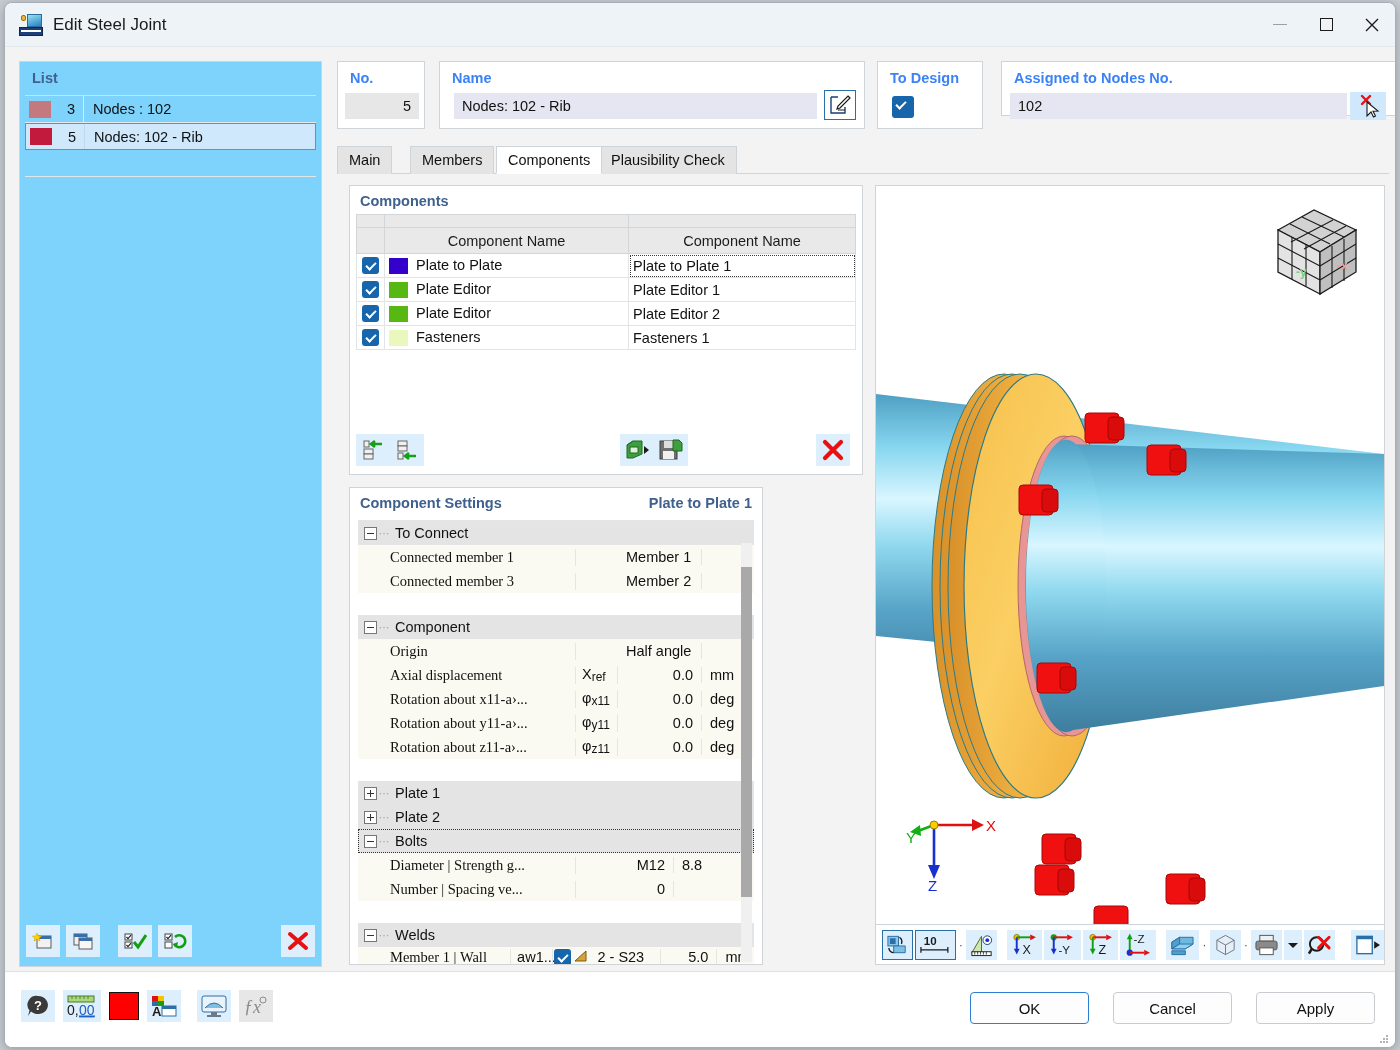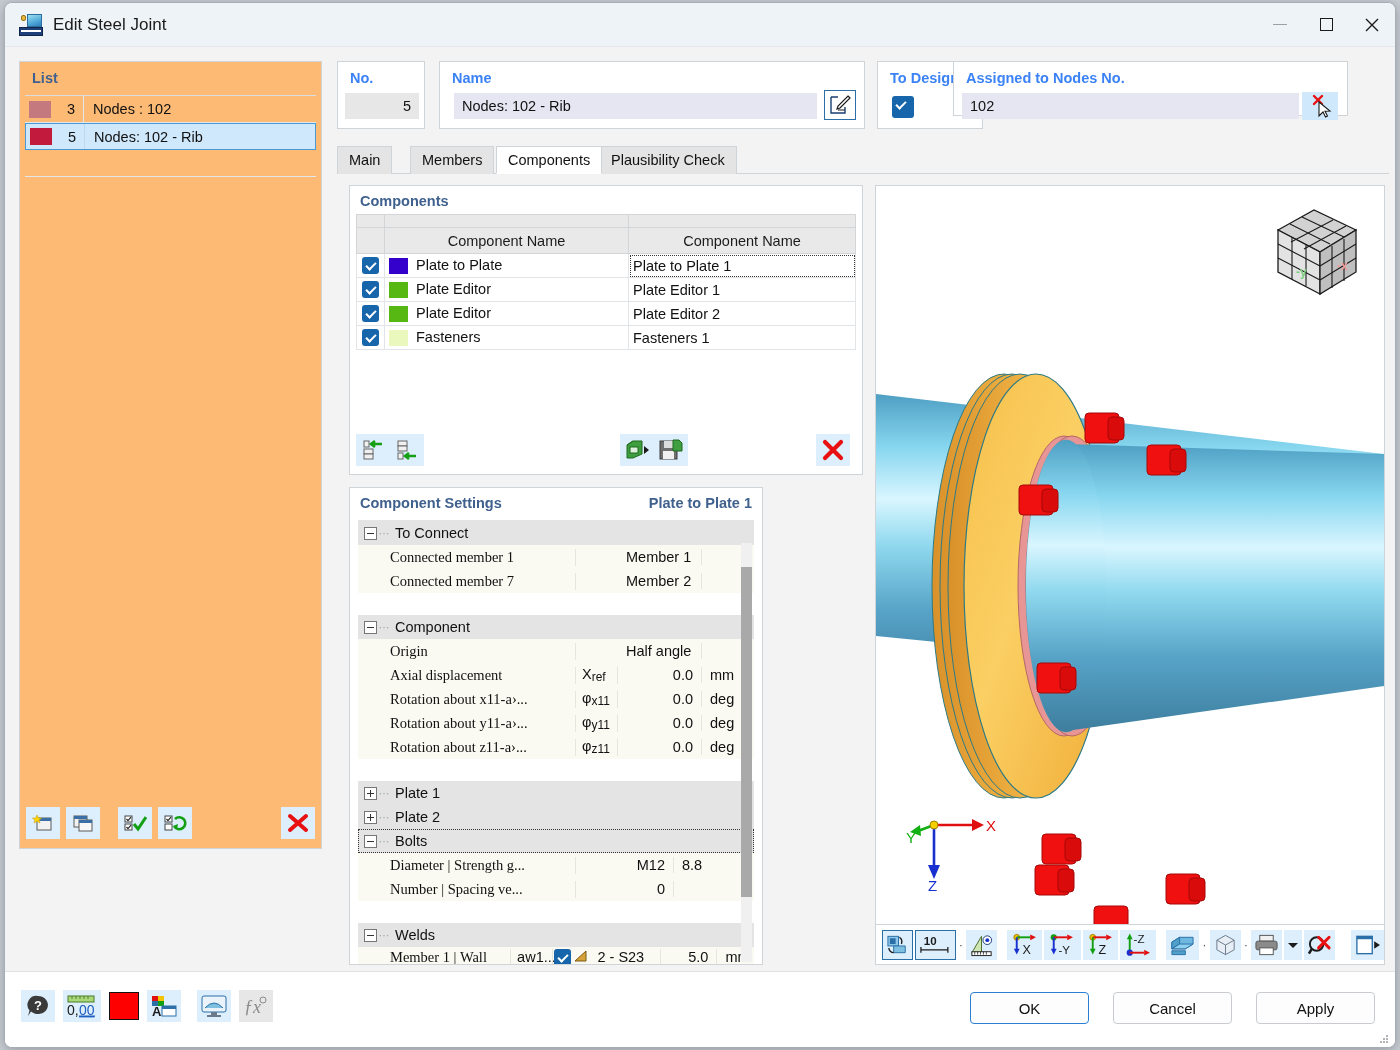--- a/index.html
+++ b/index.html
@@ -39,22 +39,22 @@
   .card { position:absolute; background:#fff; border:1px solid #cfd4d9; }
   .card-label { font-weight:bold; color:#3b82f6; font-size:14.5px; padding:8px 10px 2px 12px; }
 
   .fld {
     background:#e6e6f2; border:none; height:26px; font-family:"Liberation Sans",sans-serif;
     font-size:14.5px; color:#111; padding:0 8px; outline:none;
   }
   .fld.ro { background:#e7e7e7; text-align:right; }
 
   
-  .listpanel { position:absolute; left:14px; top:58px; width:303px; height:788px;
-    background:#fdba74; border:1px solid #cfd4d9; }
+  .listpanel { position:absolute; left:14px; top:58px; width:303px; height:906px;
+    background:#7dd3fc; border:1px solid #cfd4d9; }
   .list-head { font-weight:bold; color:#40618e; padding:8px 0 6px 12px; font-size:14.5px;}
   .list-rows { position:absolute; left:5px; top:33px; right:5px; bottom:48px;
      border-top:1px solid #dadde1;}
   .lrow { display:flex; align-items:center; height:27px; border-bottom:1px solid #e4e7ea;}
   .lrow.sel { background:#cfe8fb; border:1px solid #4a9ad4; }
   .lrow .swatch { width:22px; height:17px; margin:0 9px 0 4px; }
   .lrow .num { width:24px; text-align:right; padding-right:8px;
       border-right:1px solid #e4e7ea; height:100%; line-height:26px;}
   .lrow.sel .num { border-right:1px solid #bcd9ef; }
   .lrow .txt { padding-left:9px; }
@@ -241,21 +241,21 @@
         <path d="M9 15 h7" stroke="#1b1b1b" stroke-width="1.2"></path>
       </svg>
     </div>
   </div>
 
   <div class="card" style="left:872px; top:58px; width:106px; height:68px;">
     <div class="card-label">To Design</div>
     <div class="ck" style="position:absolute; left:14px; top:34px; width:22px; height:22px;"></div>
   </div>
 
-  <div class="card" style="left:948px; top:58px; width:395px; height:55px;">
+  <div class="card" style="left:996px; top:58px; width:395px; height:55px;">
     <div class="card-label">Assigned to Nodes No.</div>
     <input class="fld" style="position: absolute; left: 8px; top: 31px; width: 337px;" value="102">
     <div style="position:absolute; left:348px; top:30px; width:36px; height:28px; background:#cfe8fb; display:flex; align-items:center; justify-content:center;">
       <svg width="26" height="24" viewBox="0 0 26 24">
         <path d="M7 2 L15 10 M15 2 L7 10" stroke="#e81010" stroke-width="2.4" stroke-linecap="round"></path>
         <path d="M12 8 L12 22 L16 18 L18.5 23 L20.5 22 L18 17.3 L23 17 Z" fill="#fff" stroke="#1b1b1b" stroke-width="1.1"></path>
       </svg>
     </div>
   </div>
 
@@ -366,21 +366,21 @@
           <span class="dash">⋯</span>
         <span class="cat-label">To Connect</span>
       </div>
       <div class="trow item">
         <span class="c-name">Connected member 1</span>
         <span class="c-sym"></span>
         <span class="c-val">Member 1</span>
         <span class="c-unit"></span>
       </div>
       <div class="trow item">
-        <span class="c-name">Connected member 7</span>
+        <span class="c-name">Connected member 3</span>
         <span class="c-sym"></span>
         <span class="c-val">Member 2</span>
         <span class="c-unit"></span>
       </div>
       <div class="trow blank"></div>
 
       <div class="trow cat">
         <span class="exp"></span>
           <span class="dash">⋯</span>
         <span class="cat-label">Component</span>

